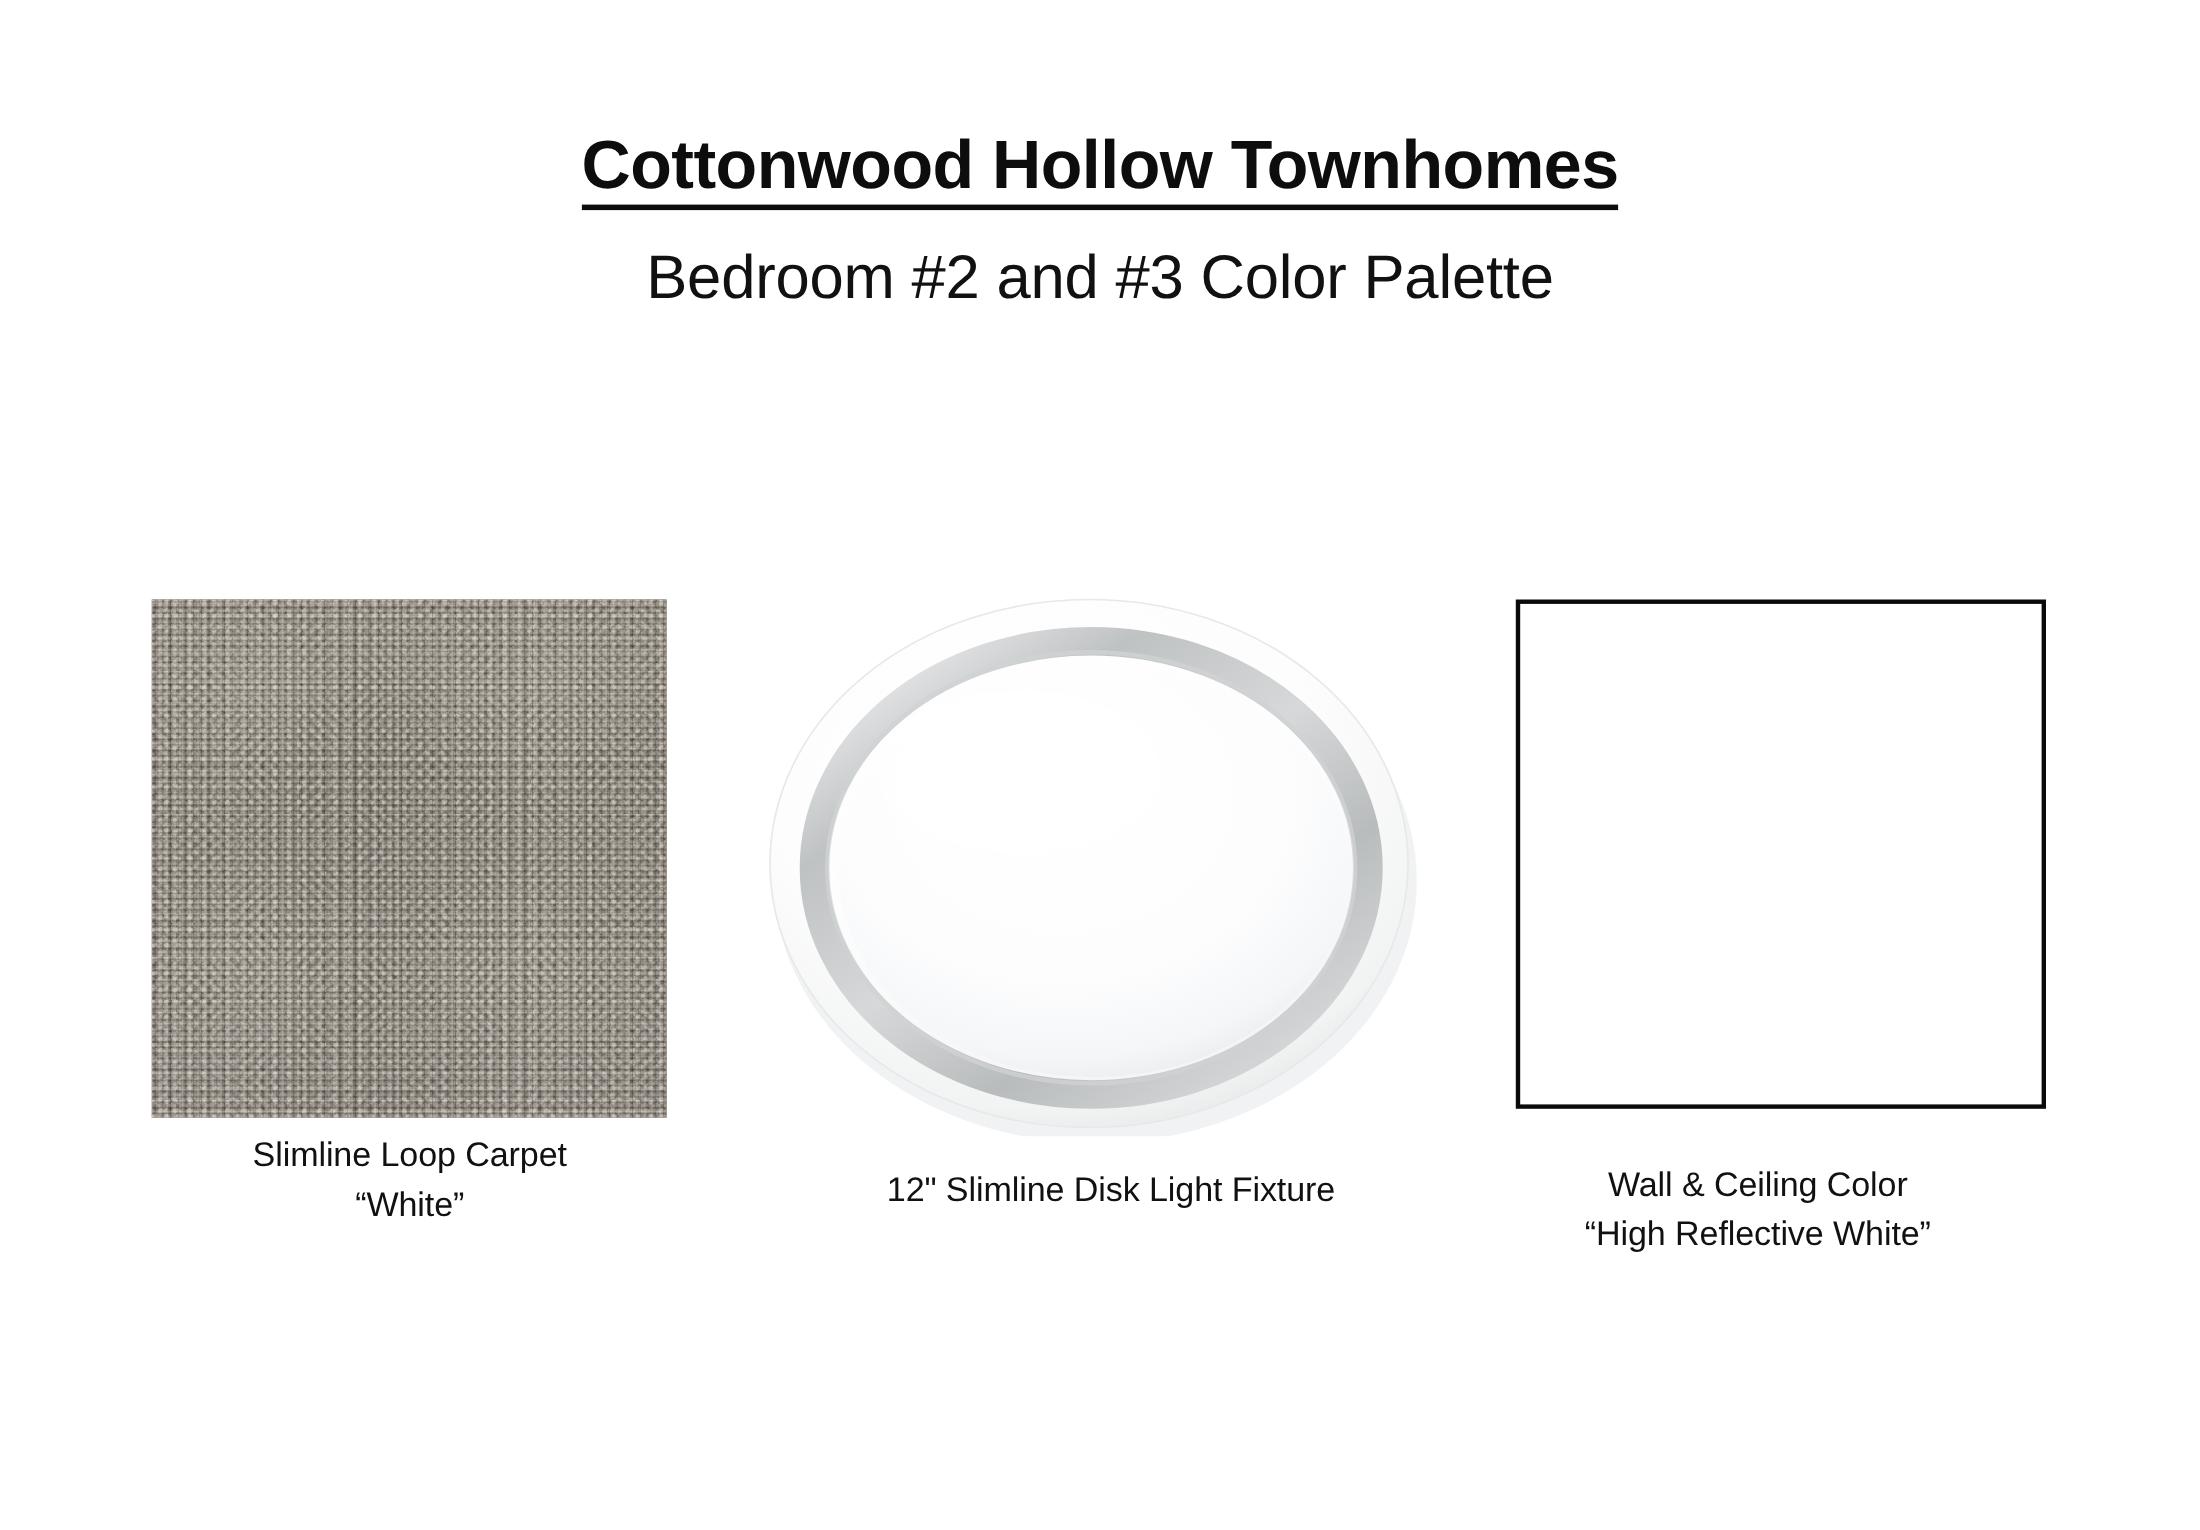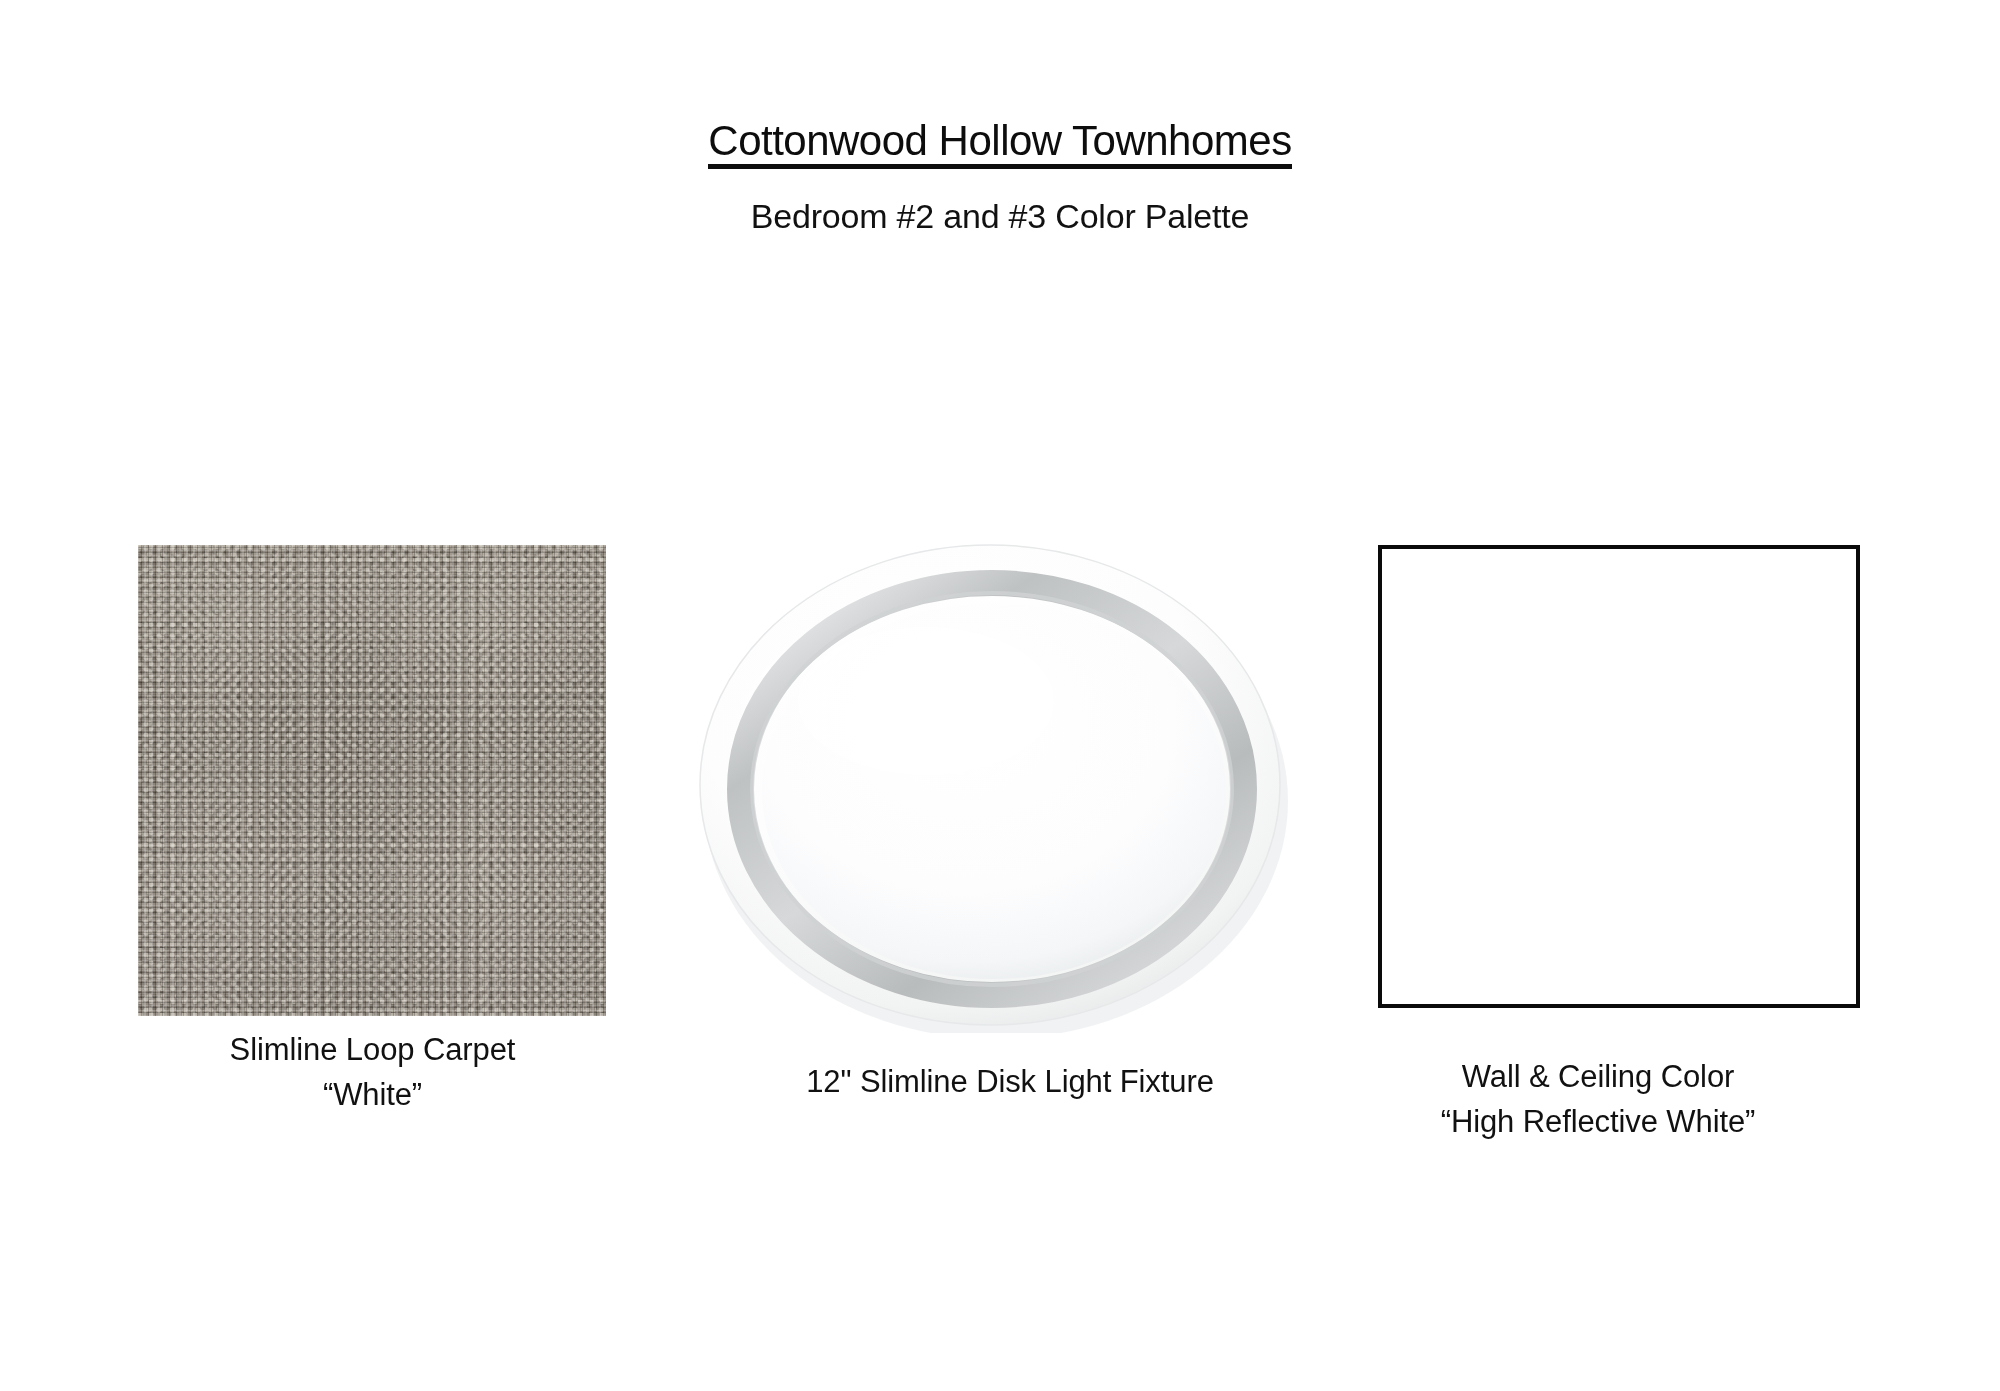--- a/index.html
+++ b/index.html
@@ -23,41 +23,41 @@
 
   
   .header {
     position: absolute;
     top: 118px;
     left: 0;
     width: 2000px;
     text-align: center;
   }
   .doc-title {
-    font-size: 42px;
-    font-weight: 400;
+    font-size: 62px;
+    font-weight: 700;
     letter-spacing: -0.5px;
     line-height: 1.08;
     color: #0d0d0d;
     margin: 0;
     display: inline-block;
     position: relative;
     padding-bottom: 6px;
   }
   .doc-title::after {
     content: "";
     position: absolute;
     left: 0;
     right: 0;
     bottom: 0;
     height: 5px;
     background: #0d0d0d;
   }
   .doc-subtitle {
-    font-size: 34px;
+    font-size: 56px;
     font-weight: 400;
     letter-spacing: -0.2px;
     color: #111111;
     margin: 28px 0 0 0;
   }
 
   
   .swatch-row {
     position: absolute;
     top: 545px;

